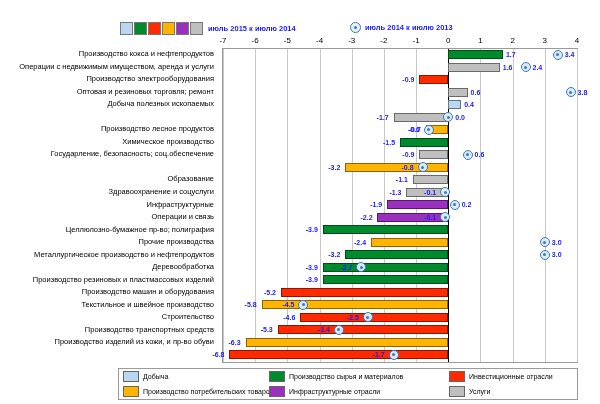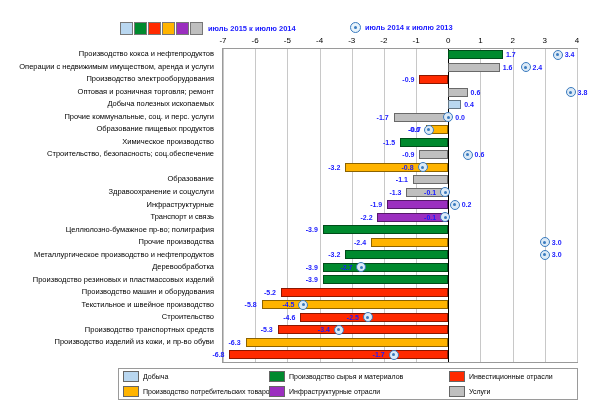--- a/index.html
+++ b/index.html
@@ -88,30 +88,29 @@
       <span style="left: 258.455px;">1</span>
       <span style="left: 290.636px;">2</span>
       <span style="left: 322.818px;">3</span>
       <span style="left: 355px;">4</span>
     </div>
 
   <div class="labels" id="labels">
       <div class="row" style="top: 1.26px;">Производство кокса и нефтепродуктов</div>
       <div class="row" style="top: 13.78px;">Операции с недвижимым имуществом, аренда и услуги</div>
       <div class="row" style="top: 26.3px;">Производство электрооборудования</div>
-      <div class="row" style="top: 38.82px;">Оптовая и розничная торговля; ремонт</div>
+      <div class="row" style="top: 38.82px;">Оптовая и резиновых торговля; ремонт</div>
       <div class="row" style="top: 51.34px;">Добыча полезных ископаемых</div>
-      <div class="row" style="top: 63.86px;">Прочие коммунальные, соц. и перс. услуги</div>
-      <div class="row" style="top: 76.38px;">Образование пищевых продуктов</div>
+      <div class="row" style="top: 76.38px;">Производство лесное продуктов</div>
       <div class="row" style="top: 88.9px;">Химическое производство</div>
-      <div class="row" style="top: 101.42px;">Строительство, безопасность; соц.обеспечение</div>
+      <div class="row" style="top: 101.42px;">Государление, безопасность; соц.обеспечение</div>
       <div class="row" style="top: 126.46px;">Образование</div>
       <div class="row" style="top: 138.98px;">Здравоохранение и соцуслуги</div>
       <div class="row" style="top: 151.5px;">Инфраструктурные</div>
-      <div class="row" style="top: 164.02px;">Транспорт и связь</div>
+      <div class="row" style="top: 164.02px;">Операции и связь</div>
       <div class="row" style="top: 176.54px;">Целлюлозно-бумажное пр-во; полиграфия</div>
       <div class="row" style="top: 189.06px;">Прочие производства</div>
       <div class="row" style="top: 201.58px;">Металлургическое производство и нефтепродуктов</div>
       <div class="row" style="top: 214.1px;">Деревообработка</div>
       <div class="row" style="top: 226.62px;">Производство резиновых и пластмассовых изделий</div>
       <div class="row" style="top: 239.14px;">Производство машин и оборудования</div>
       <div class="row" style="top: 251.66px;">Текстильное и швейное производство</div>
       <div class="row" style="top: 264.18px;">Строительство</div>
       <div class="row" style="top: 276.7px;">Производство транспортных средств</div>
       <div class="row" style="top: 289.22px;">Производство изделий из кожи, и пр-во обуви</div>

